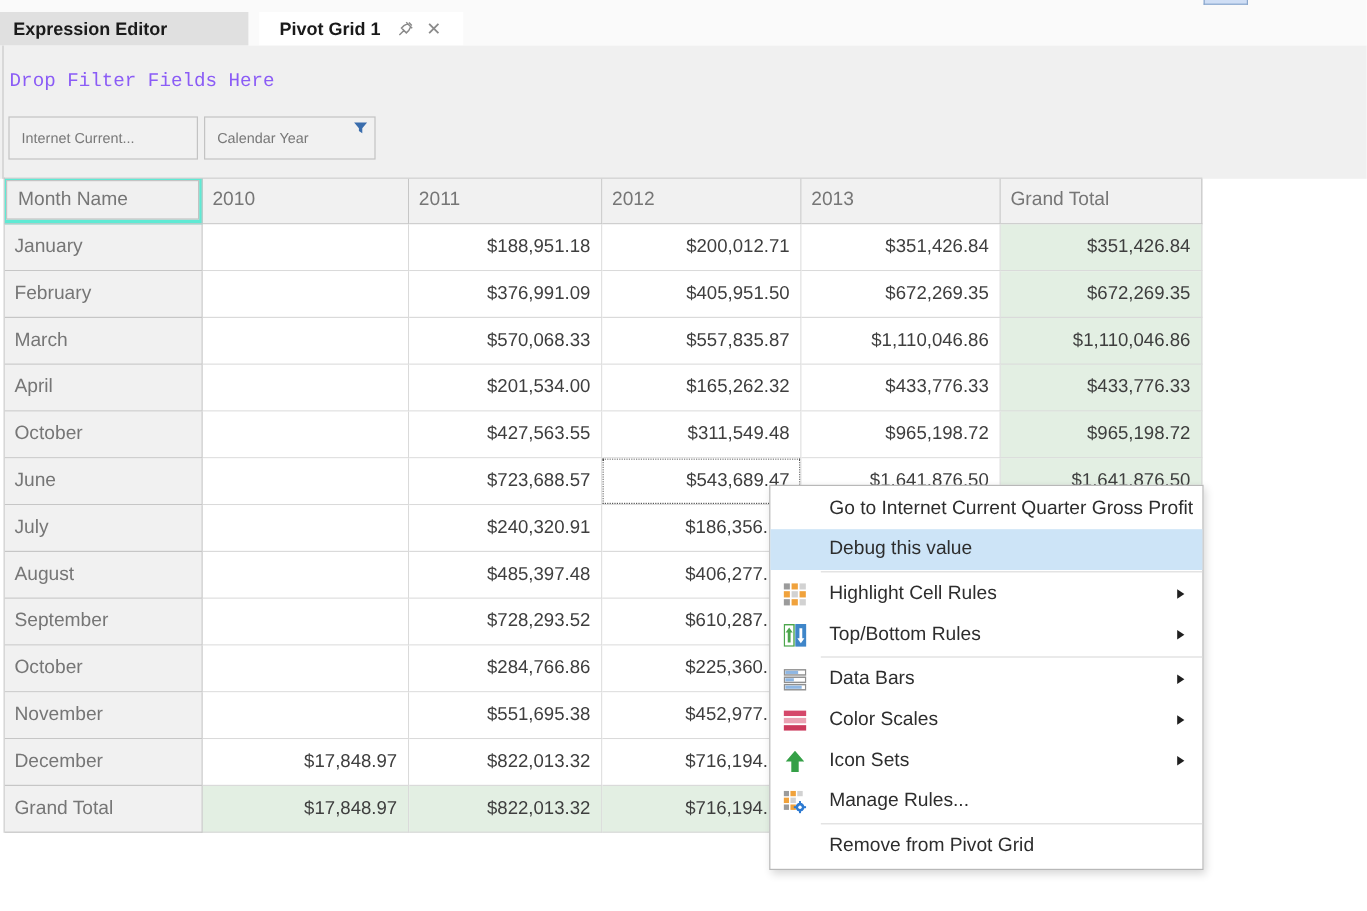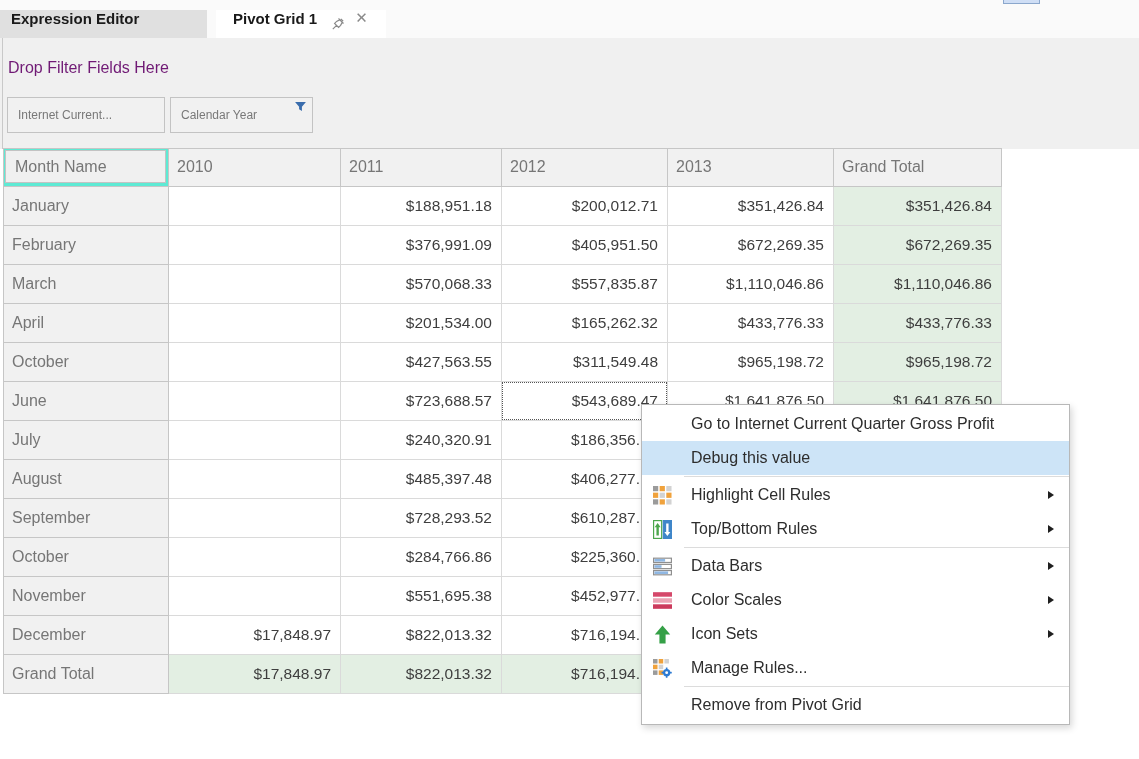--- a/index.html
+++ b/index.html
@@ -1,33 +1,33 @@
 <!DOCTYPE html>
 <html><head>
 <meta charset="utf-8">
 <style>
   html,body{margin:0;padding:0;}
   body{font-family:"Liberation Sans", sans-serif; background:#fff;}
   .app{position:relative;width:1139px;height:759px;background:#ffffff;overflow:hidden;}
 
   
   .tabbar{position:absolute;left:0;top:0;width:1139px;height:38px;background:#fafafa;}
-  .tab{position:absolute;bottom:0;height:28px;display:flex;box-sizing:border-box;cursor:default;}
+  .tab{position:absolute;bottom:0;height:28px;display:flex;align-items:center;box-sizing:border-box;cursor:default;}
   .tab-exp{left:0;width:207px;background:#e0e0e0;padding-left:11px;}
   .tab-active{left:216px;width:170px;background:#ffffff;padding-left:17px;}
   .tab .tlabel{font-size:15px;font-weight:bold;color:#1a1a1a;white-space:nowrap;}
   .tab .pin{margin-left:13px;display:flex;align-items:center;}
   .tab .close{margin-left:9px;color:#8a8a8a;font-size:15px;line-height:1;}
 
   .top-fragment{position:absolute;left:1003px;top:0;width:37px;height:4px;background:#cfdef5;border:1px solid #8ba7cc;border-top:none;box-sizing:border-box;}
 
   
   .filter-zone{position:absolute;left:0;top:38px;width:1139px;height:111px;background:#f0f0f0;}
   .panel-edge{position:absolute;left:2px;top:38px;width:1px;height:111px;background:#c9c9c9;}
-  .hint{position:absolute;left:8px;top:59px;font-size:16px;color:#701a75;}
+  .hint{position:absolute;left:8px;top:59px;font-size:16px;color:#8b5cf6;font-family:Liberation Mono, monospace;}
   .field-btn{position:absolute;box-sizing:border-box;height:36px;background:#f1f1f1;border:1px solid #c3c3c3;color:#787878;font-size:12px;line-height:34px;padding-left:10px;white-space:nowrap;overflow:hidden;}
   .field-1{left:7px;top:97px;width:158px;}
   .field-2{left:170px;top:97px;width:143px;}
   .funnel{position:absolute;top:3px;right:5px;line-height:0;}
 
   
   .grid{position:absolute;left:3px;top:148px;display:grid;
         grid-template-columns:165px 172px 161px 166px 166px 168px;
         grid-template-rows:38px repeat(13,39px);
         border-top:1px solid #c6c6c6;border-left:1px solid #c6c6c6;background:#fff;}
@@ -35,21 +35,21 @@
   .colhdr{background:#f1f1f1;color:#767676;font-size:16px;line-height:36px;padding-left:8px;border-right-color:#c6c6c6;border-bottom-color:#c6c6c6;}
   .rowhdr{background:#f1f1f1;color:#767676;font-size:16px;line-height:38px;padding-left:8px;border-right-color:#c6c6c6;border-bottom-color:#c6c6c6;}
   .corner{background:#5eead4;position:relative;border-right-color:#c6c6c6;border-bottom-color:#c6c6c6;}
   .mn-btn{position:absolute;left:1px;top:1px;right:2px;bottom:3px;background:#f0f0f0;border:1px solid #c3c3c3;color:#767676;font-size:16px;line-height:31px;padding-left:9px;box-sizing:border-box;}
   .cell{background:#fff;color:#3e3e3e;font-size:15.5px;text-align:right;padding-right:9px;line-height:38px;position:relative;}
   .cell.total{background:#e3efe3;}
   .cell.clip{padding-right:27px;}
   .cell.focused::after{content:"";position:absolute;inset:0;border:1px dotted #555;pointer-events:none;}
 
   
-  .context-menu{position:absolute;left:641px;top:404px;width:429px;box-sizing:border-box;background:#ffffff;border:1px solid #b8b8b8;box-shadow:2px 3px 7px rgba(0,0,0,.16);padding:2px 0;}
+  .context-menu{position:absolute;left:641px;top:404px;width:362px;box-sizing:border-box;background:#ffffff;border:1px solid #b8b8b8;box-shadow:2px 3px 7px rgba(0,0,0,.16);padding:2px 0;}
   .mi{height:34px;display:flex;align-items:center;font-size:16px;color:#2d2d2d;}
   .mi.hl{background:#cde4f7;}
   .mi .ic{width:22px;height:22px;margin-left:9px;flex:none;display:flex;align-items:center;justify-content:center;line-height:0;}
   .mi .lbl{margin-left:18px;white-space:nowrap;}
   .mi .arrow{margin-left:auto;margin-right:15px;width:0;height:0;border-left:6px solid #1f1f1f;border-top:4.5px solid transparent;border-bottom:4.5px solid transparent;flex:none;}
   .sep{height:1px;background:#dcdcdc;margin:1px 0 1px 42px;}
 </style>
 </head>
 <body>
 

